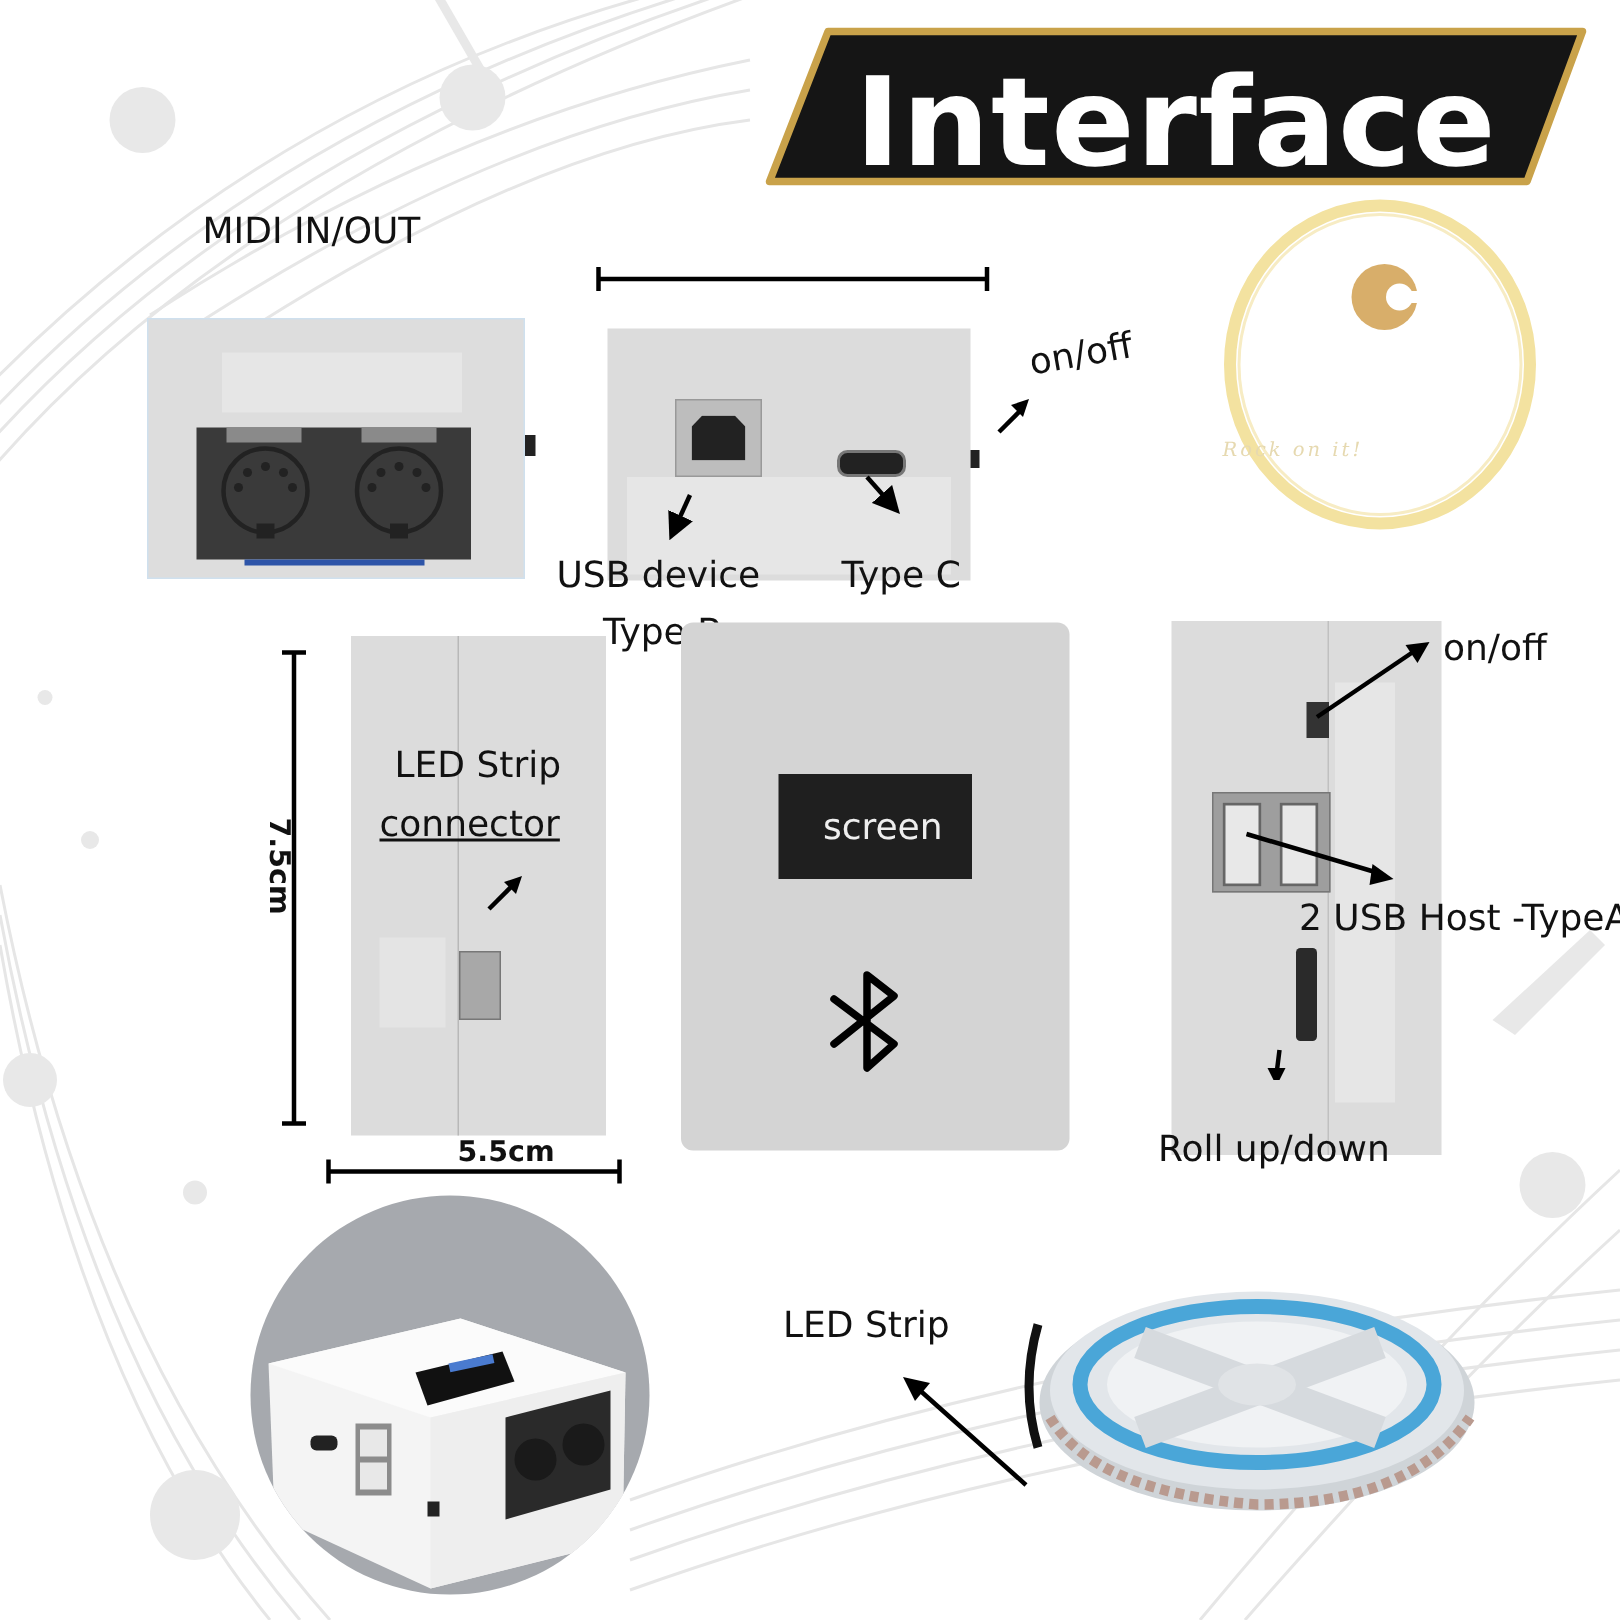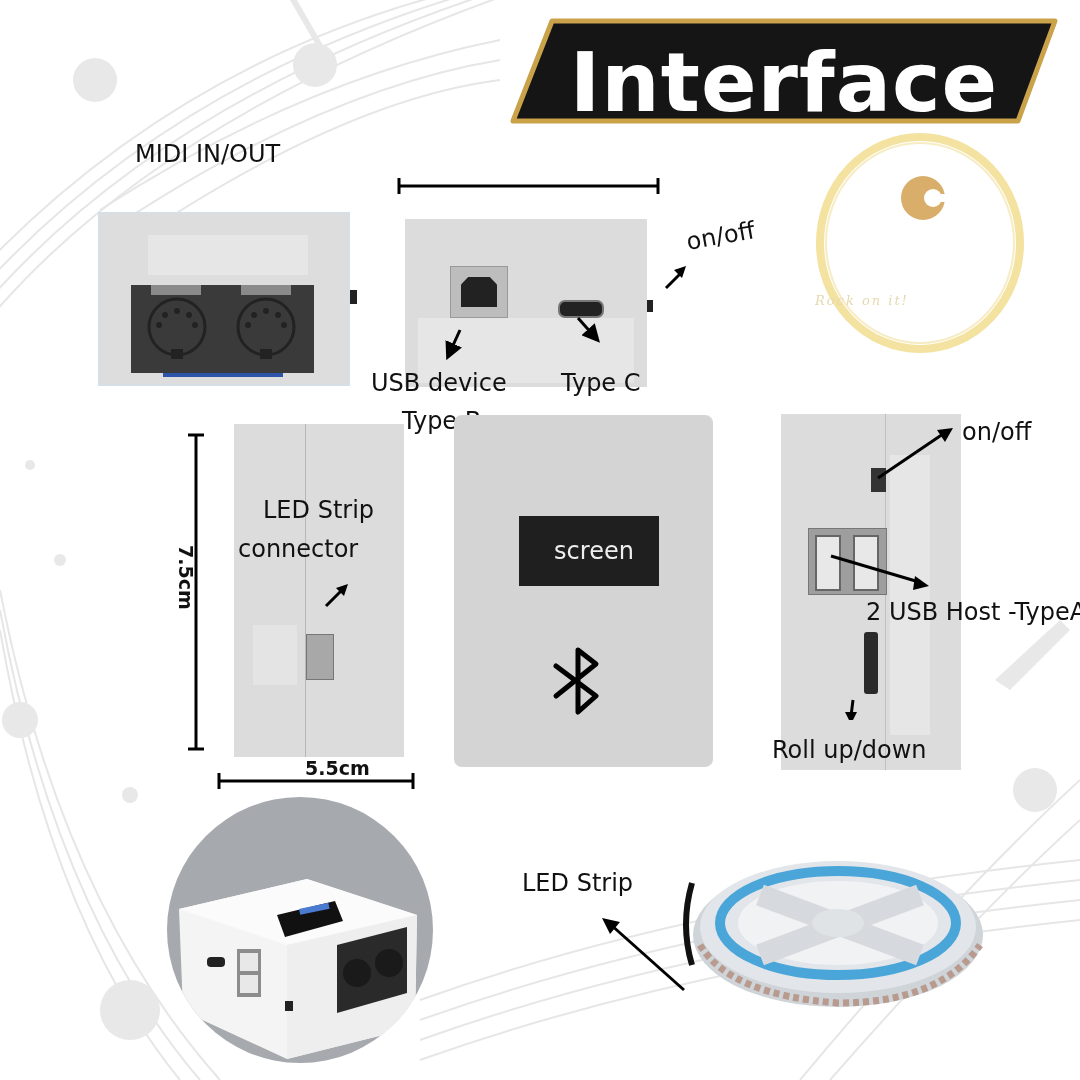--- a/index.html
+++ b/index.html
@@ -33,21 +33,21 @@
   }
   .logo-tag {
     position:absolute; left:0; width:210px; top:161px; text-align:left;
     font-style:italic; font-size:13px; color:#e6d9b0;
     font-family:"DejaVu Serif","Liberation Serif",serif; letter-spacing:2px;
   }
 
   .label { position:absolute; font-size:24px; line-height:1; white-space:nowrap; color:#111; }
   .dim { position:absolute; font-weight:bold; font-size:19px; color:#111; white-space:nowrap; }
   .screen-box {
-    position:absolute; left:519px; top:516px; width:140px; height:70px;
+    position:absolute; left:519px; top:516px; width:129px; height:70px;
     background:#1f1f1f; color:#eee; font-size:24px;
     display:flex; align-items:center; justify-content:center; padding-left:10px; box-sizing:border-box;
   }
   .photo-circle {
     position:absolute; left:167px; top:797px; width:266px; height:266px;
     border-radius:50%; background:#a6a9ae; overflow:hidden;
   }
 </style>
 </head>
 <body>
@@ -167,21 +167,21 @@
   <line x1="10" y1="3" x2="10" y2="317" stroke="#000" stroke-width="3"></line>
   <line x1="2" y1="3" x2="18" y2="3" stroke="#000" stroke-width="3"></line>
   <line x1="2" y1="317" x2="18" y2="317" stroke="#000" stroke-width="3"></line>
 </svg>
 <div class="dim" style="left:197px; top:545px; transform:rotate(90deg); transform-origin:left top;">7.5cm</div>
 <div class="abs" style="left:234px; top:424px; width:170px; height:333px; background:#dcdcdc;"></div>
 <div class="abs" style="left:305px; top:424px; width:1px; height:333px; background:#b8b8b8;"></div>
 <div class="abs" style="left:253px; top:625px; width:44px; height:60px; background:#e4e4e4;"></div>
 <div class="abs" style="left:306px; top:634px; width:26px; height:44px; background:#a8a8a8; border:1px solid #777;"></div>
 <div class="label" style="left:263px; top:498px;">LED Strip</div>
-<div class="label" style="left:238px; top:537px;">connector</div>
+<div class="label" style="left:253px; top:537px;text-decoration:underline;">connector</div>
 <svg class="abs" style="left:322px; top:580px;" width="30" height="30">
   <line x1="4" y1="26" x2="20" y2="10" stroke="#000" stroke-width="3"></line>
   <path d="M26 4 L14 8 L22 16 Z" fill="#000"></path>
 </svg>
 <svg class="abs" style="left:216px; top:771px;" width="200" height="20">
   <line x1="3" y1="10" x2="197" y2="10" stroke="#000" stroke-width="3"></line>
   <line x1="3" y1="2" x2="3" y2="18" stroke="#000" stroke-width="3"></line>
   <line x1="197" y1="2" x2="197" y2="18" stroke="#000" stroke-width="3"></line>
 </svg>
 <div class="dim" style="left:281px; top:757px;margin-left:24px;">5.5cm</div>
@@ -206,21 +206,21 @@
 <svg class="abs" style="left:825px; top:420px;" width="140" height="300">
   <line x1="53" y1="58" x2="118" y2="14" stroke="#000" stroke-width="3"></line>
   <path d="M128 8 L112 10 L120 22 Z" fill="#000"></path>
   <line x1="6" y1="136" x2="94" y2="162" stroke="#000" stroke-width="3"></line>
   <path d="M104 166 L90 156 L88 170 Z" fill="#000"></path>
   <line x1="28" y1="280" x2="26" y2="296" stroke="#000" stroke-width="3"></line>
   <path d="M20 292 L32 292 L26 304 Z" fill="#000"></path>
 </svg>
 <div class="label" style="left:962px; top:420px;">on/off</div>
 <div class="label" style="left:866px; top:600px;text-align:center;">2 USB Host -TypeA</div>
-<div class="label" style="left:772px; top:738px;">Roll up/down</div>
+<div class="label" style="left:772px; top:754px;">Roll up/down</div>
 
 <div class="photo-circle">
   <svg width="266" height="266" viewBox="0 0 266 266">
     <path d="M12 112 L140 82 L250 118 L248 230 L120 262 L16 214 Z" fill="#f4f4f4"></path>
     <path d="M12 112 L140 82 L250 118 L120 148 Z" fill="#fbfbfb"></path>
     <path d="M120 148 L250 118 L248 230 L120 262 Z" fill="#eeeeee"></path>
     <path d="M110 118 L168 104 L176 124 L118 140 Z" fill="#111"></path>
     <rect x="132" y="112" width="30" height="6" fill="#4a7bd0" transform="rotate(-12 132 112)"></rect>
     <rect x="70" y="152" width="24" height="48" fill="#8c8c8c"></rect>
     <rect x="73" y="156" width="18" height="18" fill="#e8e8e8"></rect>

